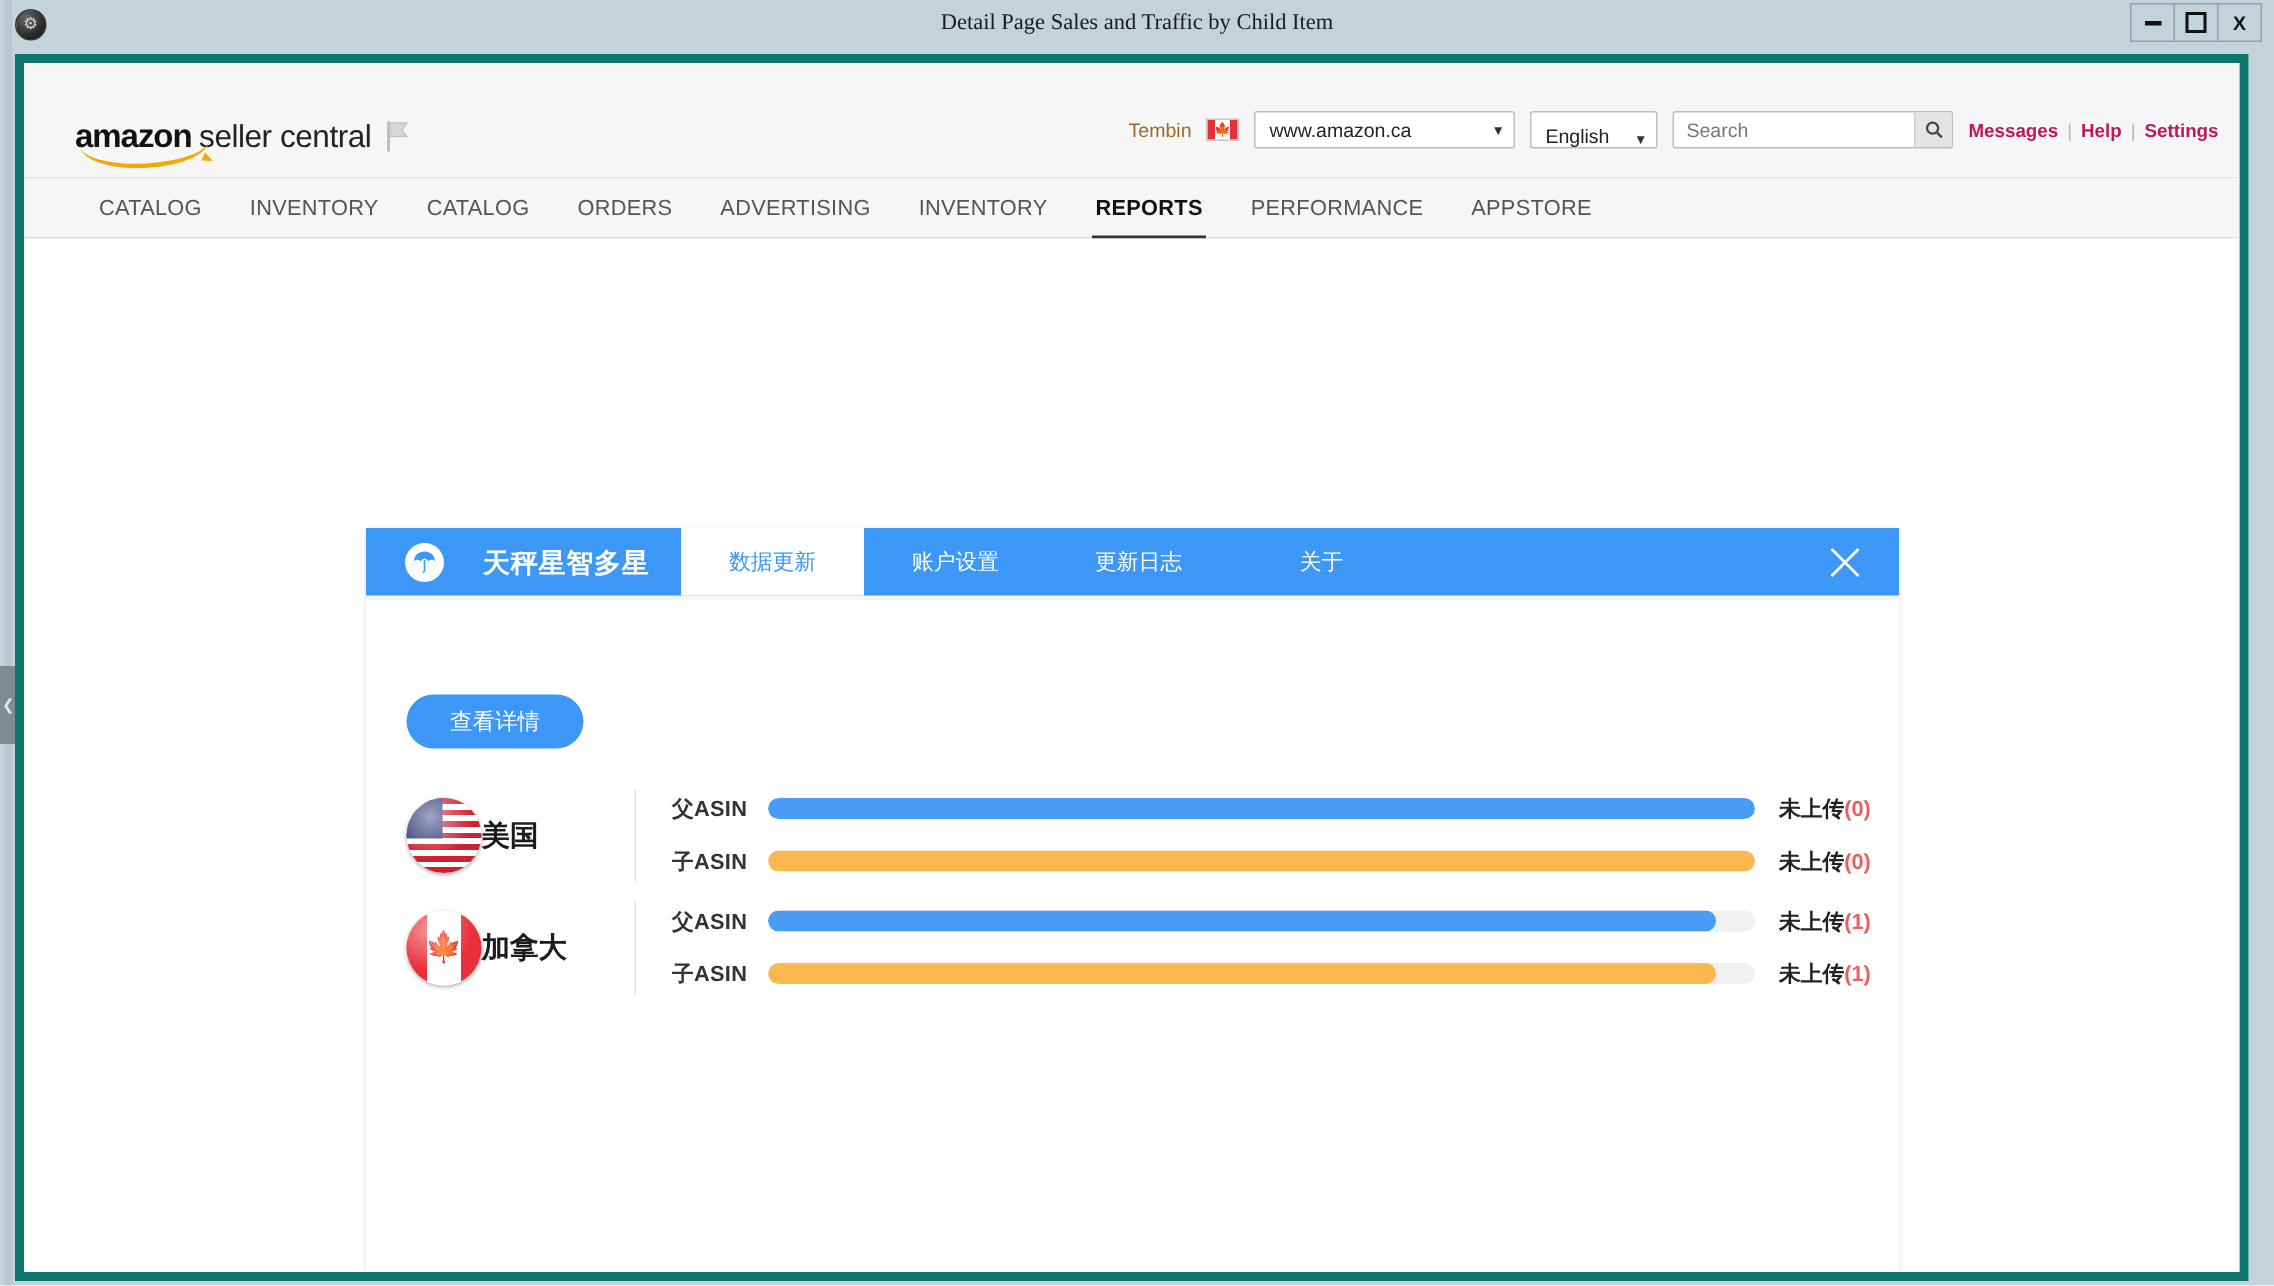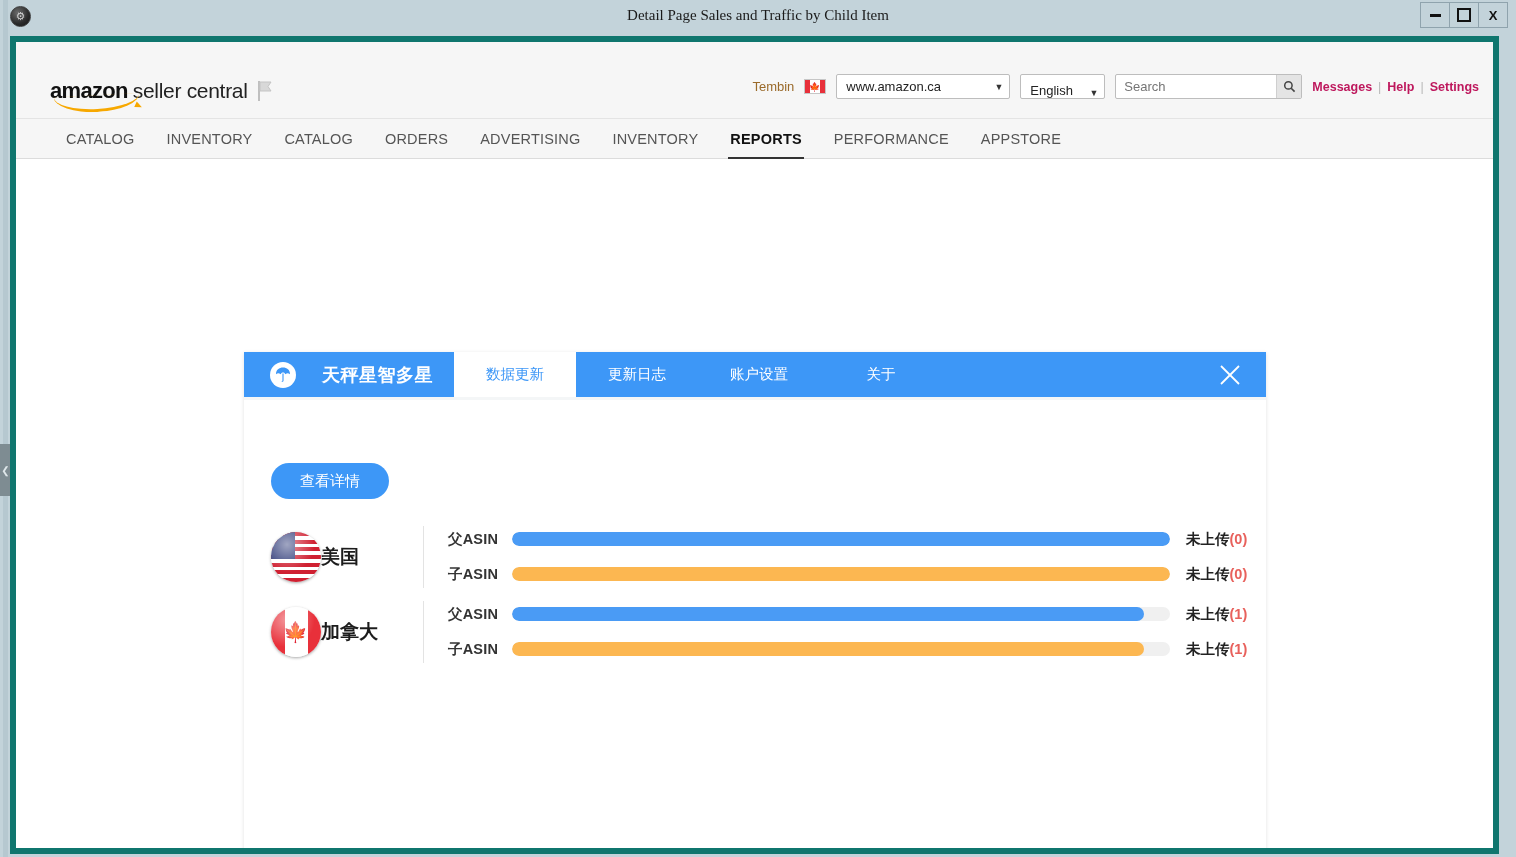--- a/index.html
+++ b/index.html
@@ -373,22 +373,22 @@
             <div class="dlg-logo-mark">
               <svg width="18" height="18" viewBox="0 0 18 18">
                 <path d="M2 8.2 C2 3.9 5.2 1.6 9 1.6 C12.8 1.6 16 3.9 16 8.2 C14 6.6 12.6 7.3 11.5 8.2 C10.7 6.8 9.7 6.4 9 6.4 C8.3 6.4 7.3 6.8 6.5 8.2 C5.4 7.3 4 6.6 2 8.2 Z" fill="#3d97f7"></path>
                 <path d="M8.45 7.4 L9.55 7.4 L9.55 14.4 C9.55 15.6 8.3 16.2 7.5 15.4 L8.2 14.7 C8.6 15.1 8.45 14.9 8.45 14.3 Z" fill="#3d97f7"></path>
               </svg>
             </div>
             <span class="dlg-logo-text">天秤星智多星</span>
           </div>
           <div id="dlg-tabs" style="display:flex;align-items:stretch;">
               <div class="dlg-tab active">数据更新</div>
+              <div class="dlg-tab">账户设置</div>
               <div class="dlg-tab">更新日志</div>
-              <div class="dlg-tab">账户设置</div>
               <div class="dlg-tab">关于</div>
             </div>
           <div class="dlg-close">
             <svg width="24" height="24" viewBox="0 0 24 24">
               <line x1="3" y1="3" x2="21" y2="21" stroke="#ffffff" stroke-width="1.8"></line>
               <line x1="21" y1="3" x2="3" y2="21" stroke="#ffffff" stroke-width="1.8"></line>
             </svg>
           </div>
         </div>
 

